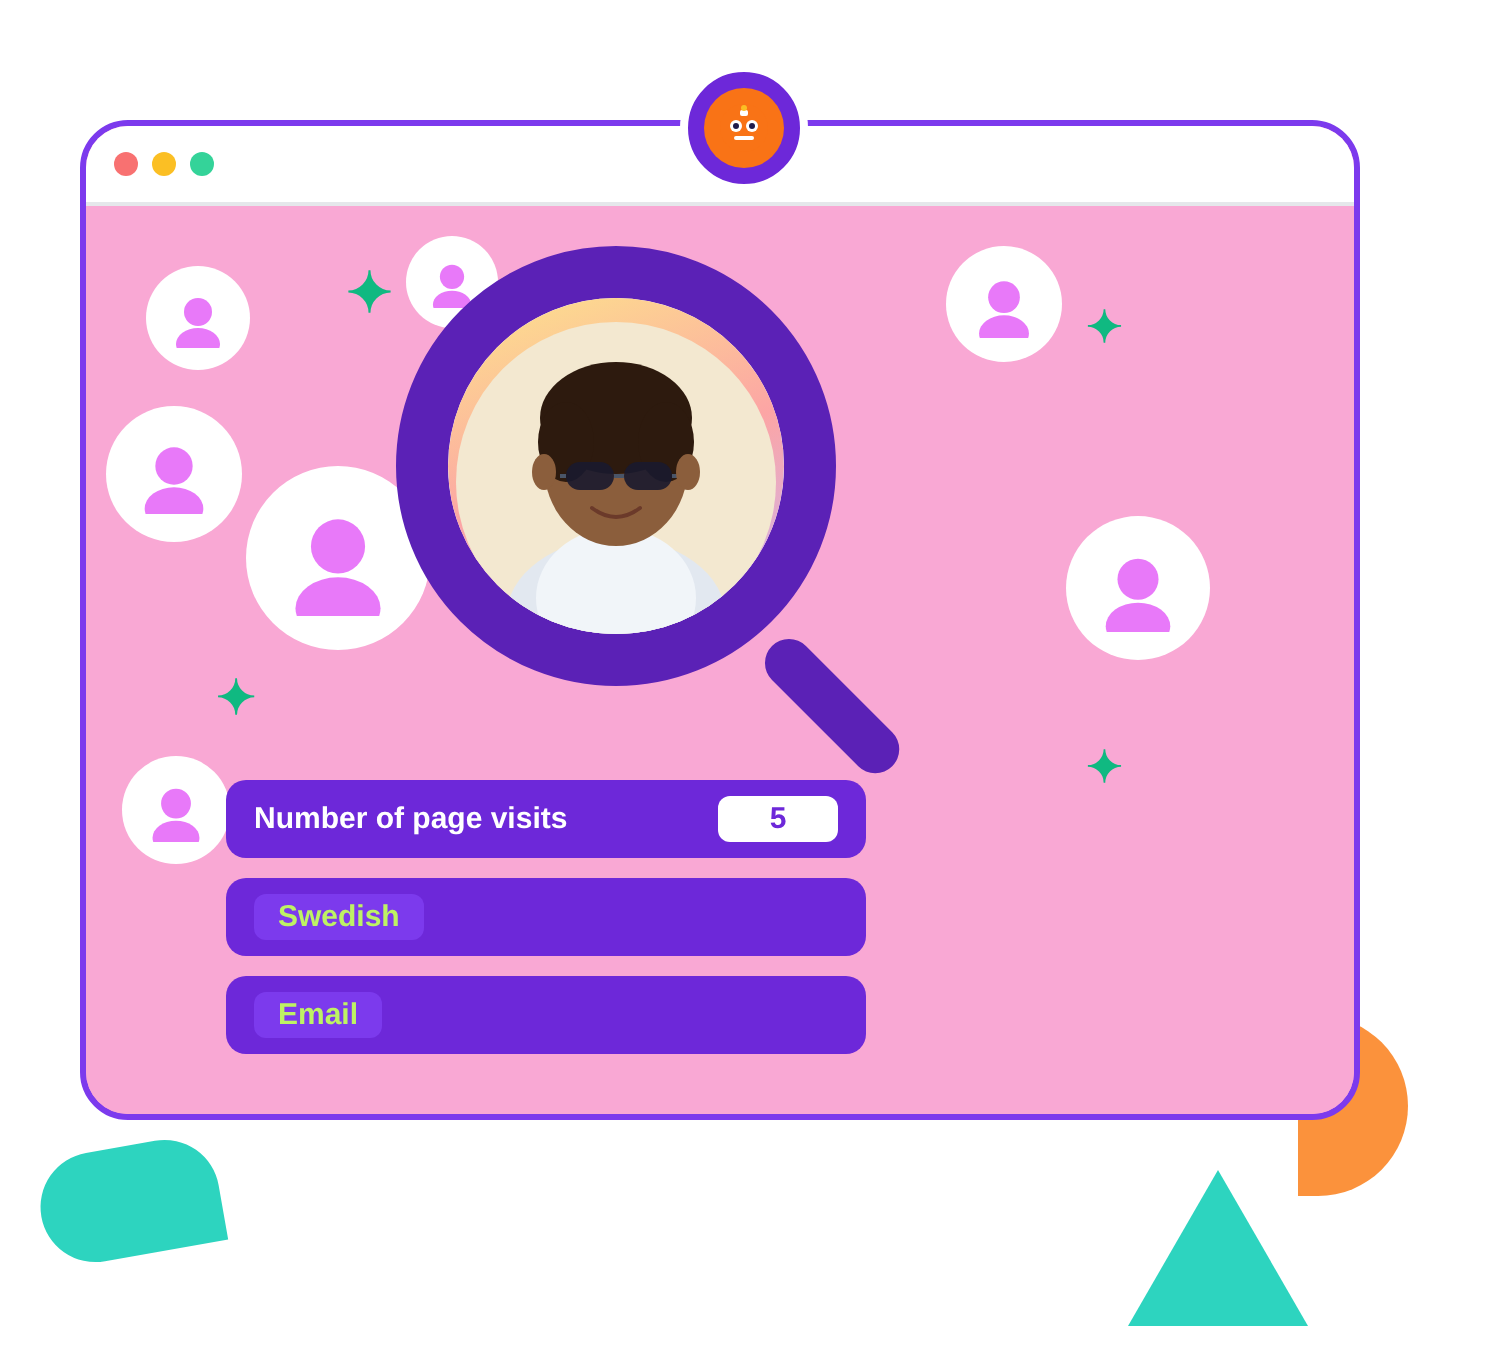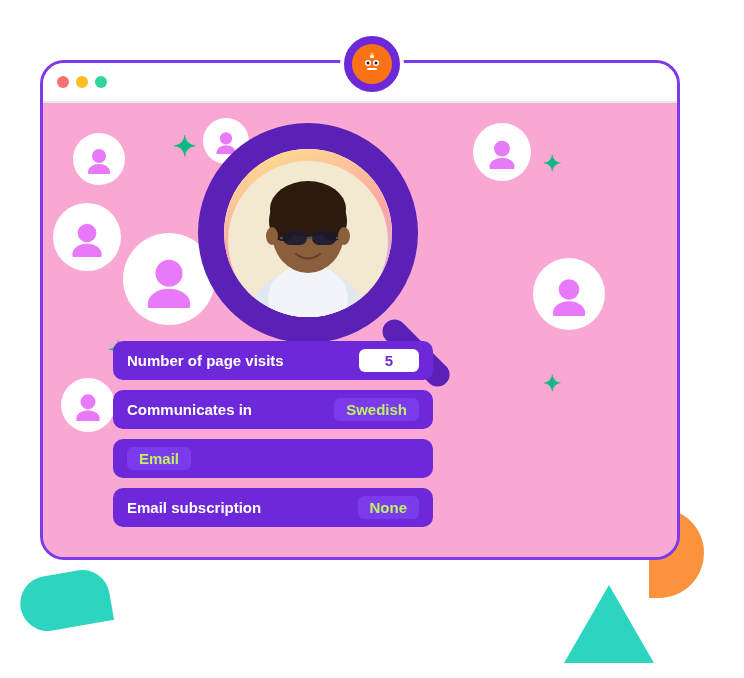--- a/index.html
+++ b/index.html
@@ -256,31 +256,26 @@
       </div>
 
       <div class="info-cards">
 
         <div class="info-card">
           <span class="info-label">Number of page visits</span>
           <span class="info-value">5</span>
         </div>
 
         <div class="info-card">
-          <span class="info-label">Communicates in</span>
           <span class="info-value purple">Swedish</span>
         </div>
 
         <div class="info-card">
           <span class="info-value purple">Email</span>
         </div>
 
-        <div class="info-card">
-          <span class="info-label">Email subscription</span>
-          <span class="info-value purple">None</span>
-        </div>
 
       </div>
 
     </div>
   </div>
 
 </div>
 
 </body></html>

